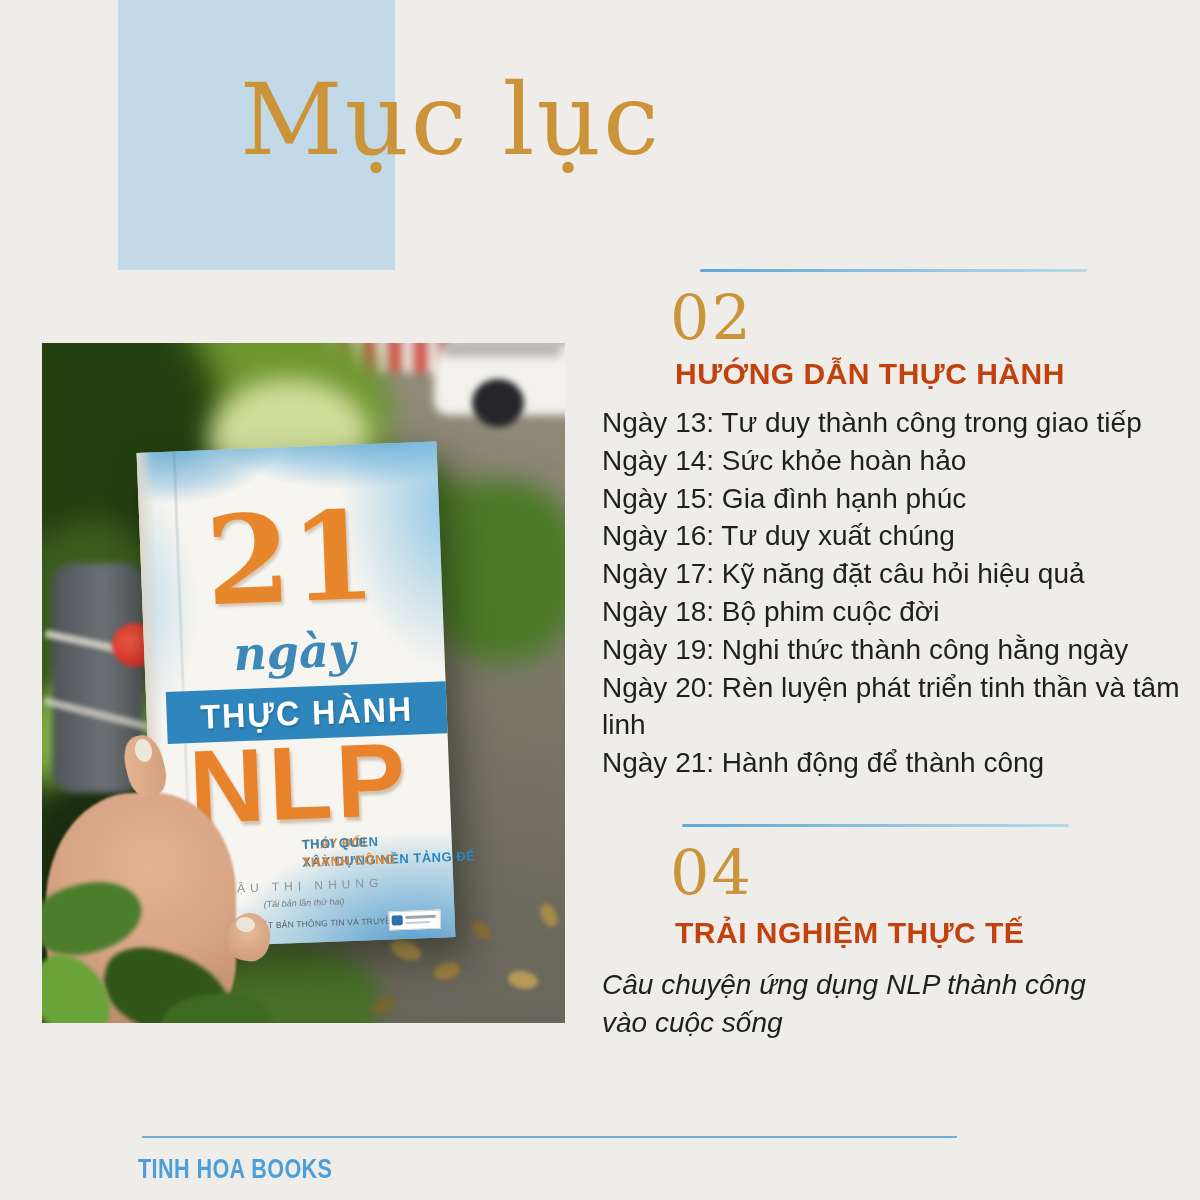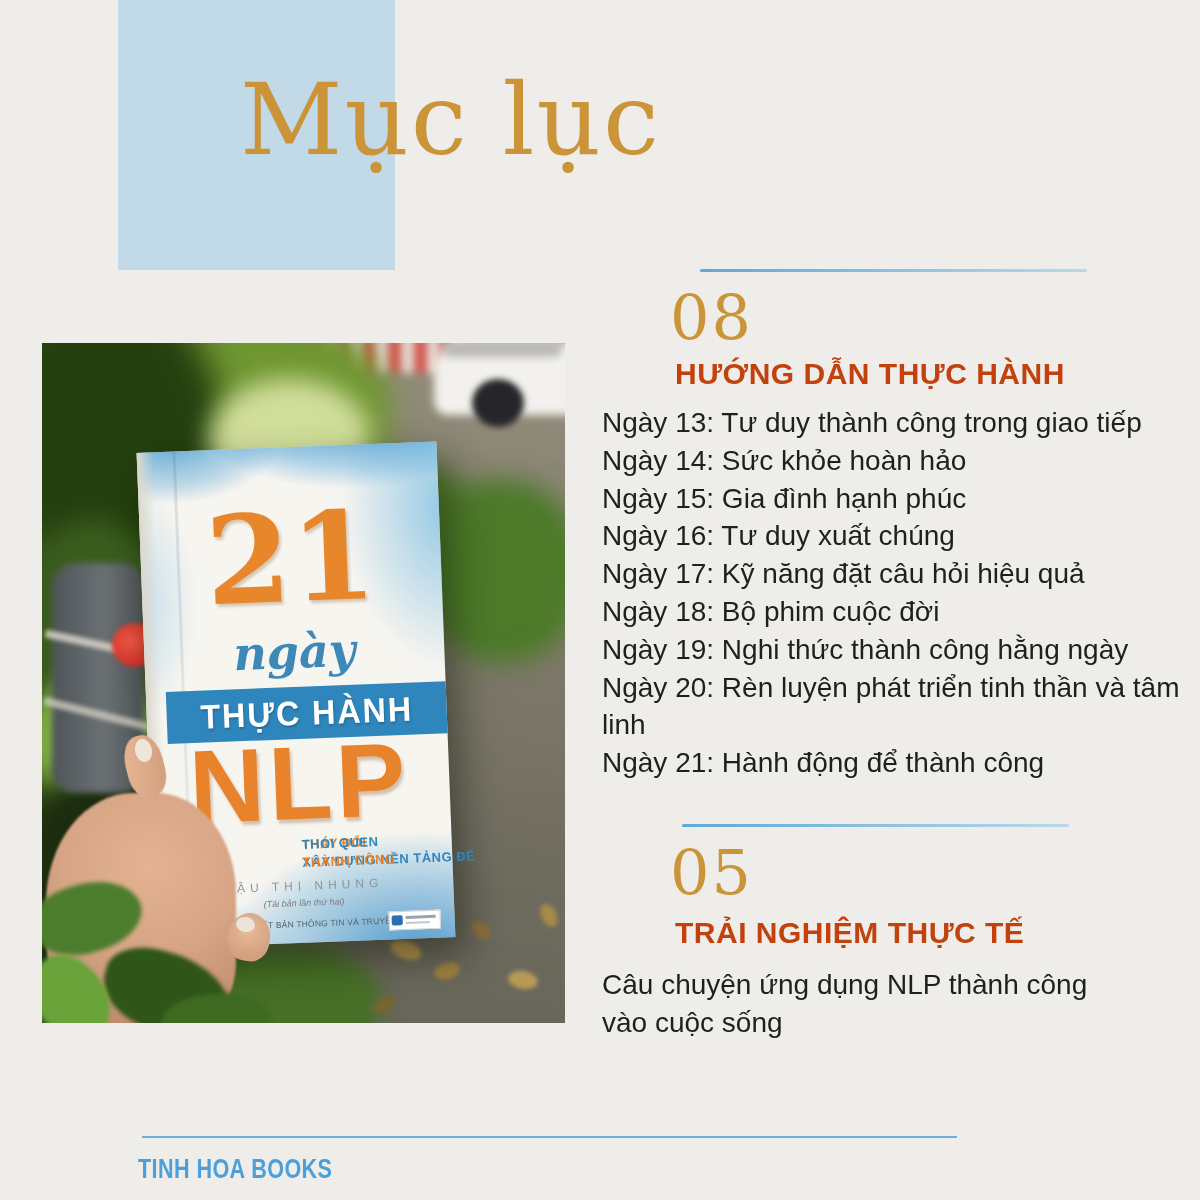--- a/index.html
+++ b/index.html
@@ -31,21 +31,21 @@
   .num-02{left:670px;top:287px;}
   .num-03{left:670px;top:842px;}
   .sec-title{
     font-weight:bold;font-size:30px;line-height:34px;color:#c2410c;
     letter-spacing:.5px;white-space:nowrap;
   }
   .title-02{left:675px;top:357px;}
   .title-03{left:675px;top:916px;}
   .toc-list{left:602px;top:404px;width:612px;margin:0;padding:0;list-style:none;}
   .toc-list li{font-size:28px;line-height:37.8px;color:#1F1F1F;}
-  .sec-desc{left:602px;top:966px;width:500px;font-size:28px;line-height:37.8px;color:#1F1F1F;}
+  .sec-desc{left:602px;top:966px;width:500px;font-size:28px;line-height:37.8px;color:#1F1F1F;font-style:italic;}
 
   
   .brand{
     left:138px;top:1154px;font-size:27px;font-weight:bold;color:#4C9FDA;
     transform:scaleX(.8);transform-origin:left center;white-space:nowrap;letter-spacing:.5px;
   }
 
   
   .photo{left:42px;top:343px;width:523px;height:680px;overflow:hidden;background:#3a511f;}
   .photo *{position:absolute;}
@@ -220,33 +220,33 @@
   <div class="thumb-nail"></div>
   <div class="fingertip"></div>
   <div class="finger-nail"></div>
   <div class="fg-leaf g1"></div>
   <div class="fg-leaf g2"></div>
   <div class="fg-leaf g3"></div>
   <div class="fg-leaf g4"></div>
 </div>
 
 <div class="abs rule rule-02"></div>
-<div class="abs sec-num num-02">08</div>
+<div class="abs sec-num num-02">02</div>
 <div class="abs sec-title title-02">HƯỚNG DẪN THỰC HÀNH</div>
 <ul class="abs toc-list">
   <li>Ngày 13: Tư duy thành công trong giao tiếp</li>
   <li>Ngày 14: Sức khỏe hoàn hảo</li>
   <li>Ngày 15: Gia đình hạnh phúc</li>
   <li>Ngày 16: Tư duy xuất chúng</li>
   <li>Ngày 17: Kỹ năng đặt câu hỏi hiệu quả</li>
   <li>Ngày 18: Bộ phim cuộc đời</li>
   <li>Ngày 19: Nghi thức thành công hằng ngày</li>
   <li>Ngày 20: Rèn luyện phát triển tinh thần và tâm linh</li>
   <li>Ngày 21: Hành động để thành công</li>
 </ul>
 
 <div class="abs rule rule-03"></div>
-<div class="abs sec-num num-03">05</div>
+<div class="abs sec-num num-03">04</div>
 <div class="abs sec-title title-03">TRẢI NGHIỆM THỰC TẾ</div>
 <div class="abs sec-desc">Câu chuyện ứng dụng NLP thành công vào cuộc sống</div>
 
 <div class="abs rule-bottom abs"></div>
 <div class="abs brand">TINH HOA BOOKS</div>
 
 </body></html>

